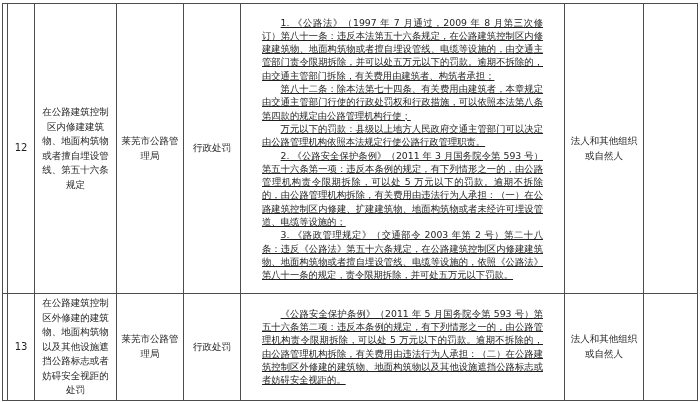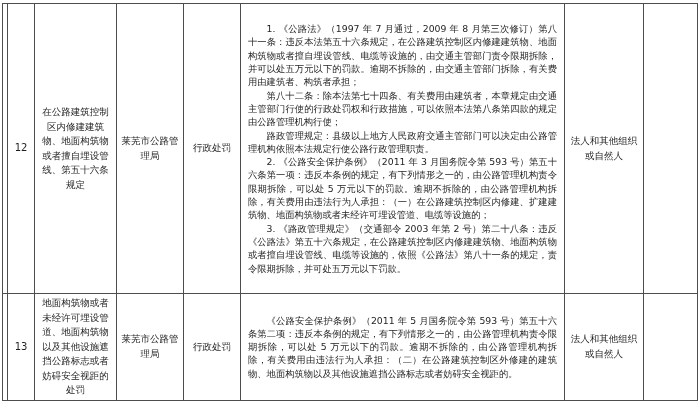--- a/index.html
+++ b/index.html
@@ -43,23 +43,24 @@
   td.center {
     text-align: center;
     font-size: 9.5px;
     line-height: 14.5px;
     padding: 2px 3px;
   }
   td.cell-no { font-size: 10px; margin-left: 8px; }
   td.cell-basis {
     font-size: 9.3px;
     line-height: 13.3px;
-    padding: 5px 7px;
+    padding: 5px 21px;
     text-align: justify;
     vertical-align: middle;
+    text-decoration: underline;
   }
   td.cell-basis p {
     text-indent: 2em;
     text-align: justify;
   }
   td.cell-edge, td.cell-blank { background: #ffffff; }
 </style>
 </head>
 <body>
 
@@ -78,31 +79,31 @@
     <tbody>
       <tr class="row-12">
         <td class="cell-edge"></td>
         <td class="center cell-no">12</td>
         <td class="center">在公路建筑控制区内修建建筑物、地面构筑物或者擅自埋设管线、第五十六条规定</td>
         <td class="center">莱芜市公路管理局</td>
         <td class="center">行政处罚</td>
         <td class="cell-basis">
           <p>1. 《公路法》（1997 年 7 月通过，2009 年 8 月第三次修订）第八十一条：违反本法第五十六条规定，在公路建筑控制区内修建建筑物、地面构筑物或者擅自埋设管线、电缆等设施的，由交通主管部门责令限期拆除，并可以处五万元以下的罚款。逾期不拆除的，由交通主管部门拆除，有关费用由建筑者、构筑者承担；</p>
           <p>第八十二条：除本法第七十四条、有关费用由建筑者，本章规定由交通主管部门行使的行政处罚权和行政措施，可以依照本法第八条第四款的规定由公路管理机构行使；</p>
-          <p>路政管理规定：县级以上地方人民政府交通主管部门可以决定由公路管理机构依照本法规定行使公路行政管理职责。</p>
+          <p>万元以下的罚款：县级以上地方人民政府交通主管部门可以决定由公路管理机构依照本法规定行使公路行政管理职责。</p>
           <p>2. 《公路安全保护条例》（2011 年 3 月国务院令第 593 号）第五十六条第一项：违反本条例的规定，有下列情形之一的，由公路管理机构责令限期拆除，可以处 5 万元以下的罚款。逾期不拆除的，由公路管理机构拆除，有关费用由违法行为人承担：（一）在公路建筑控制区内修建、扩建建筑物、地面构筑物或者未经许可埋设管道、电缆等设施的；</p>
           <p>3. 《路政管理规定》（交通部令 2003 年第 2 号）第二十八条：违反《公路法》第五十六条规定，在公路建筑控制区内修建建筑物、地面构筑物或者擅自埋设管线、电缆等设施的，依照《公路法》第八十一条的规定，责令限期拆除，并可处五万元以下罚款。</p>
         </td>
         <td class="center">法人和其他组织或自然人</td>
         <td class="cell-blank"></td>
       </tr>
       <tr class="row-13">
         <td class="cell-edge"></td>
         <td class="center cell-no">13</td>
-        <td class="center">地面构筑物或者未经许可埋设管道、地面构筑物以及其他设施遮挡公路标志或者妨碍安全视距的处罚</td>
+        <td class="center">在公路建筑控制区外修建的建筑物、地面构筑物以及其他设施遮挡公路标志或者妨碍安全视距的处罚</td>
         <td class="center">莱芜市公路管理局</td>
         <td class="center">行政处罚</td>
         <td class="cell-basis">
           <p>《公路安全保护条例》（2011 年 5 月国务院令第 593 号）第五十六条第二项：违反本条例的规定，有下列情形之一的，由公路管理机构责令限期拆除，可以处 5 万元以下的罚款。逾期不拆除的，由公路管理机构拆除，有关费用由违法行为人承担：（二）在公路建筑控制区外修建的建筑物、地面构筑物以及其他设施遮挡公路标志或者妨碍安全视距的。</p>
         </td>
         <td class="center">法人和其他组织或自然人</td>
         <td class="cell-blank"></td>
       </tr>
     </tbody>
   </table>

